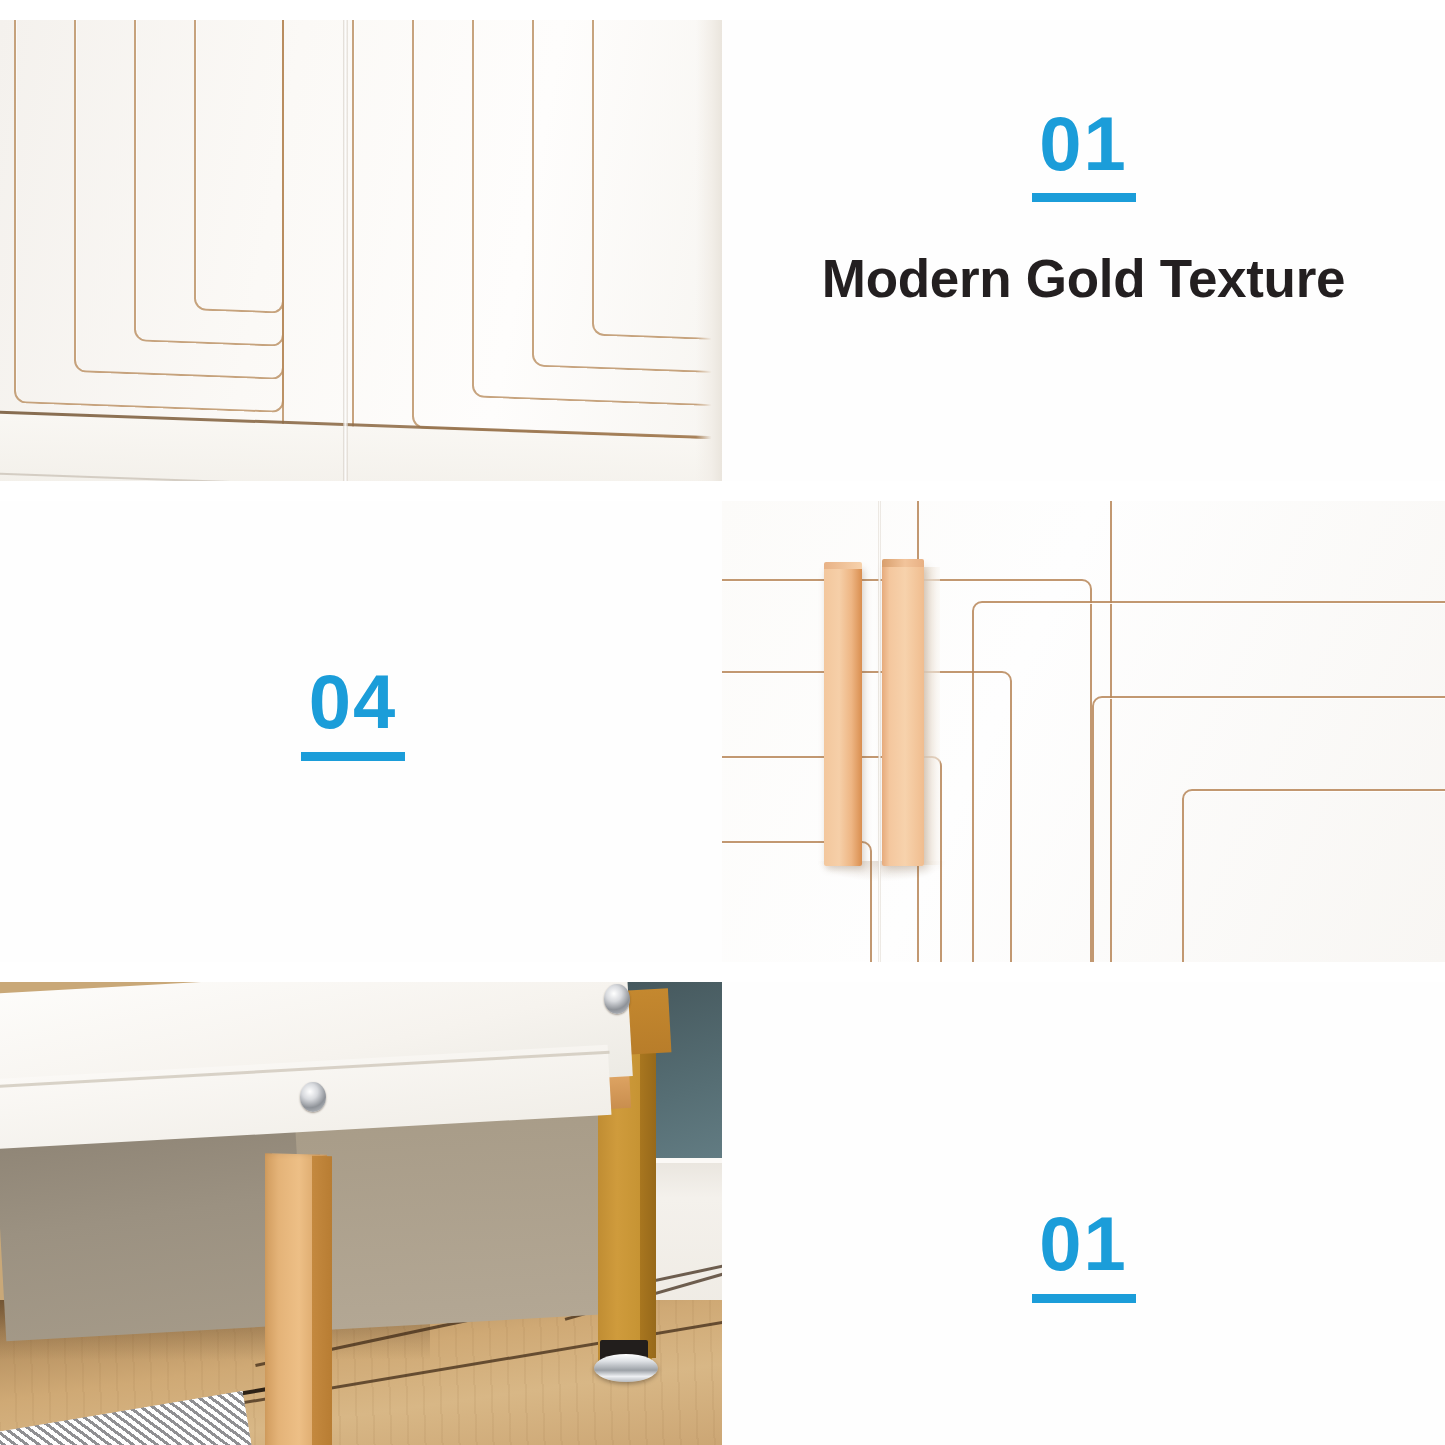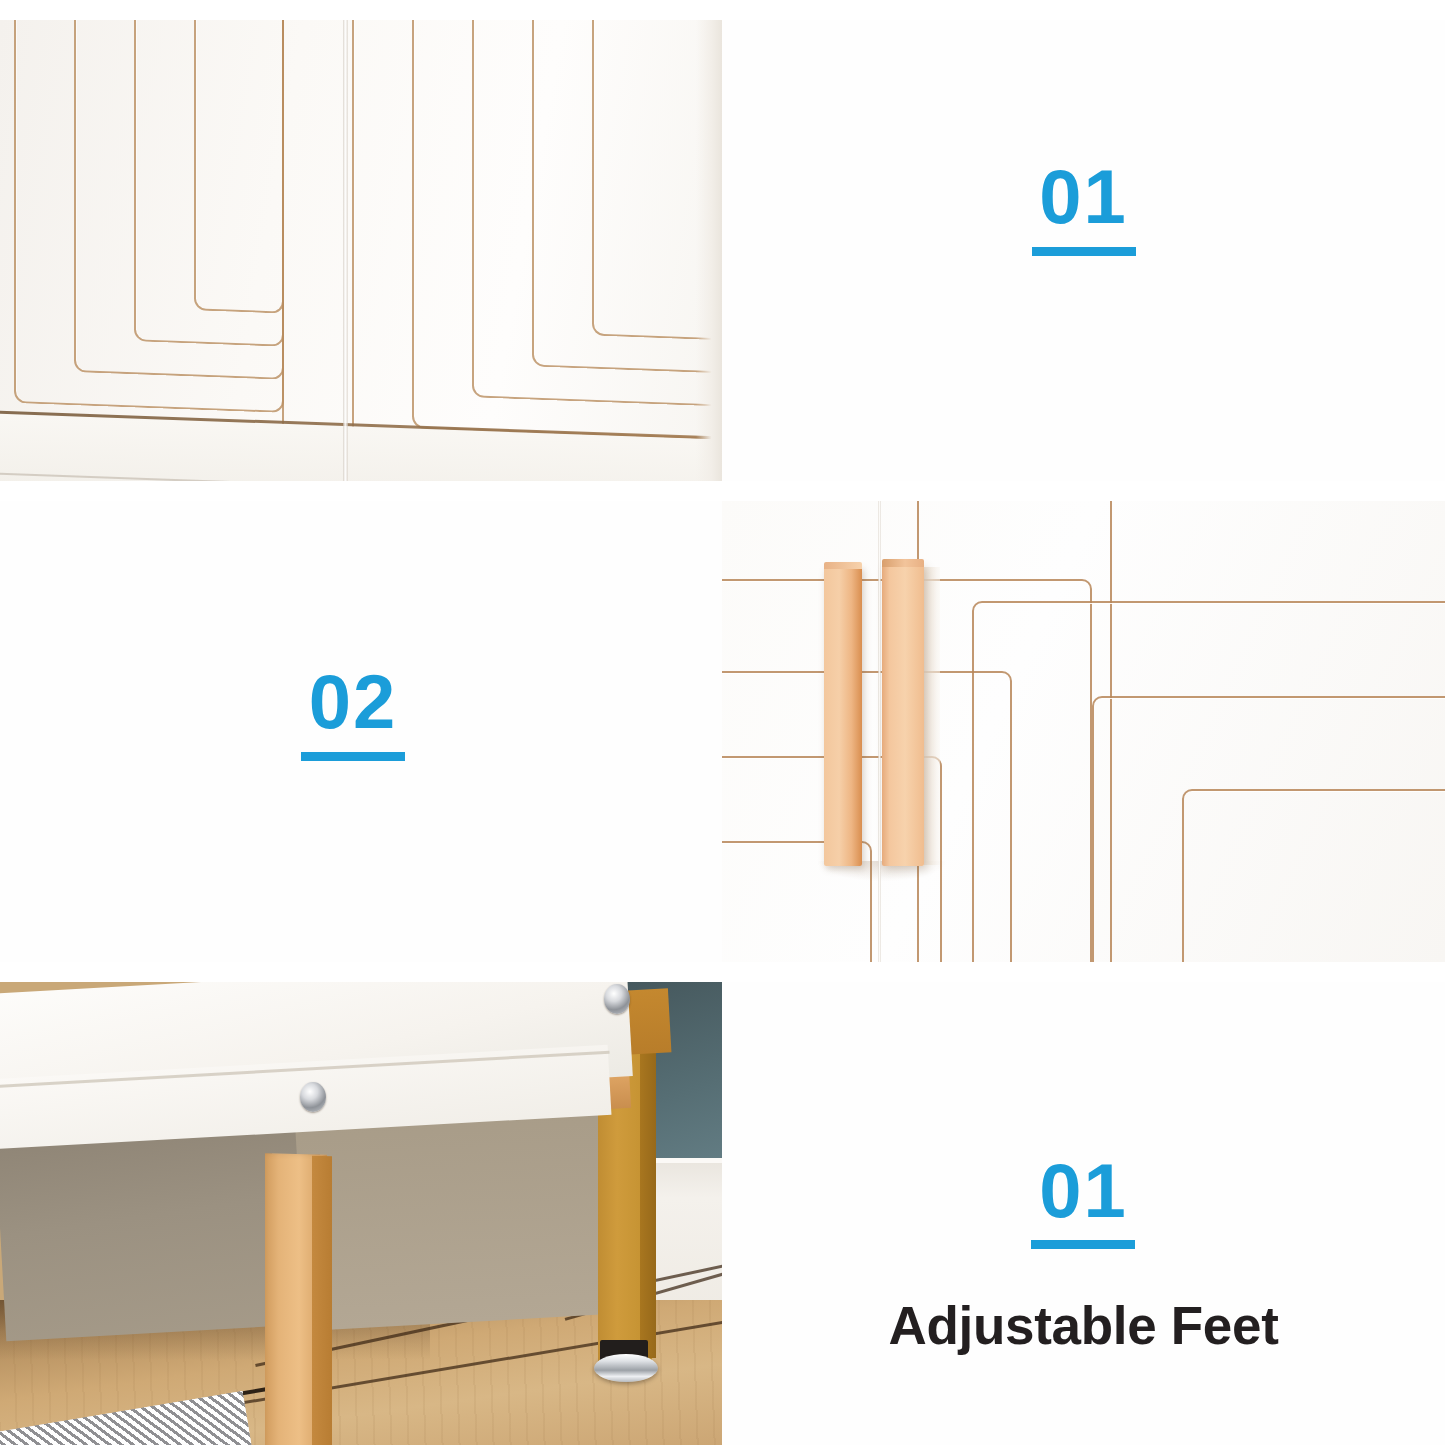--- a/index.html
+++ b/index.html
@@ -344,26 +344,27 @@
       <div class="door-base-edge"></div>
       <div class="door-seam"></div>
       <div class="door-right-edge"></div>
     </div>
   </div>
 
   <div class="cell caption cap-1">
     <div class="cap-inner">
       <div class="cap-num">01</div>
       <div class="cap-rule"></div>
+      <div class="cap-title">Modern Gold Texture</div>
     </div>
   </div>
 
   <div class="cell caption cap-2">
     <div class="cap-inner">
-      <div class="cap-num">02</div>
+      <div class="cap-num">04</div>
       <div class="cap-rule"></div>
     </div>
   </div>
 
   <div class="cell photo-handle">
     <div class="hstep hL1"></div>
     <div class="hstep hL2"></div>
     <div class="hstep hL3"></div>
     <div class="hstep hL4"></div>
     <div class="hstep hL5"></div>
@@ -407,17 +408,16 @@
     <div class="leg-front-side"></div>
 
     <div class="screw screw-1"></div>
     <div class="screw screw-2"></div>
   </div>
 
   <div class="cell caption cap-3">
     <div class="cap-inner">
       <div class="cap-num">01</div>
       <div class="cap-rule"></div>
-      <div class="cap-title">Adjustable Feet</div>
     </div>
   </div>
 
 </div>
 
 </body></html>

